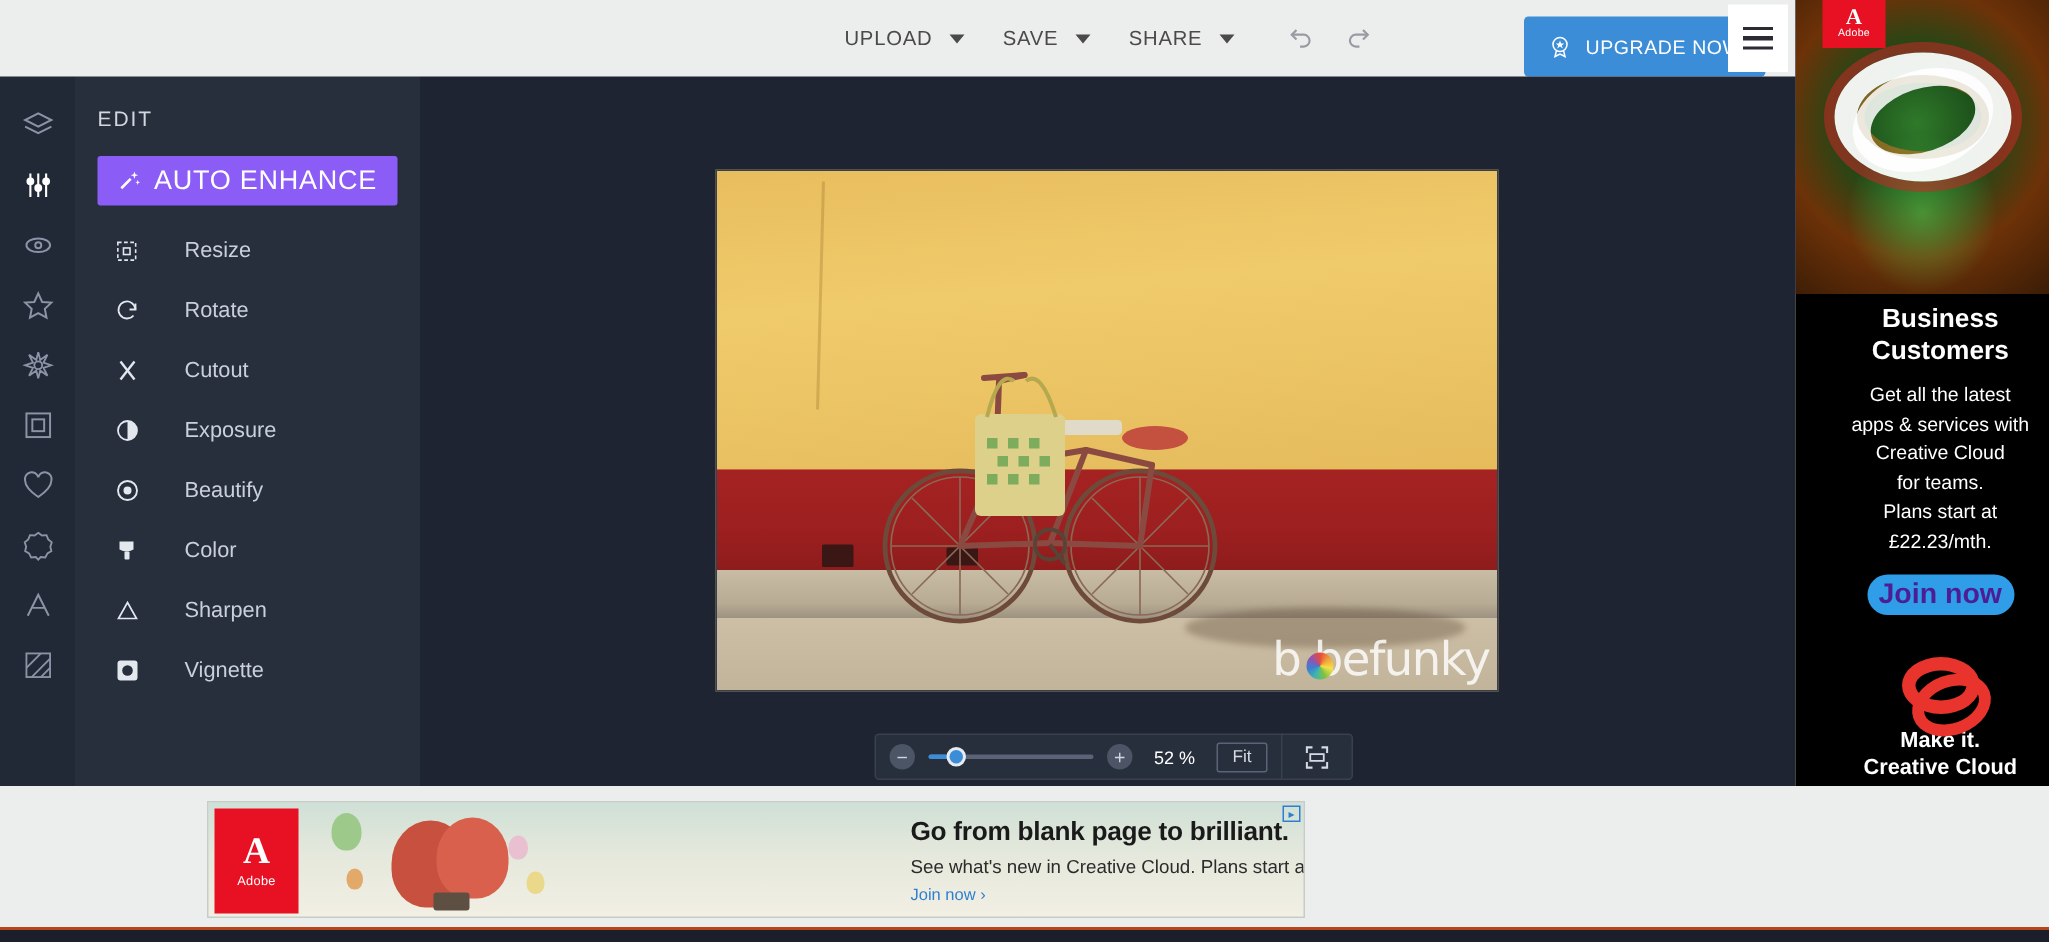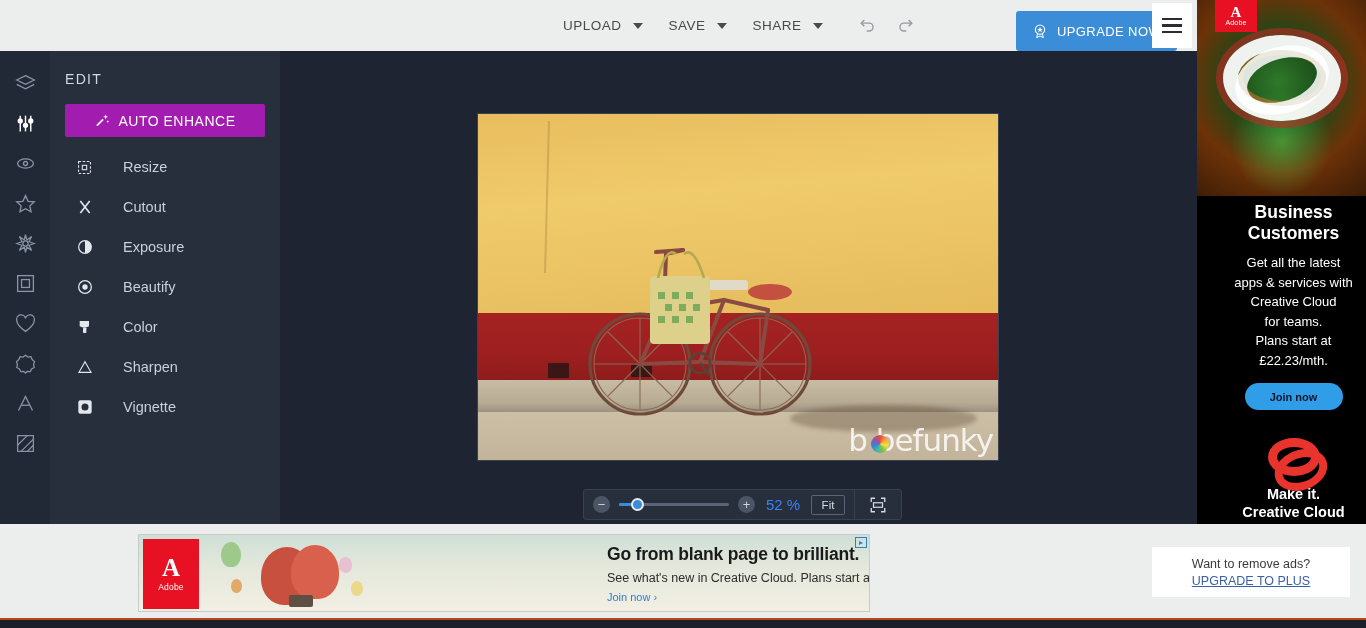--- a/index.html
+++ b/index.html
@@ -91,23 +91,23 @@
     position: absolute; left: 50px; top: 51px; width: 230px; height: 473px;
     background: #272e3c;
     overflow: hidden;
   }
   .panel-title {
     color: #d2d7e0; font-size: 14px; letter-spacing: 1.3px;
     padding: 20px 0 0 15px;
   }
   .auto-enhance {
     margin: 17px 15px 0 15px; height: 33px; width: 200px;
-    background: #a21caf; color:#fff; border:none; border-radius:2px; cursor:pointer;
+    background: #8b5cf6; color:#fff; border:none; border-radius:2px; cursor:pointer;
     display:flex; align-items:center; justify-content:center; gap:9px;
-    font-size: 14px; letter-spacing: .5px;
+    font-size: 18px; letter-spacing: .5px;
   }
   .panel-list { margin-top: 10px; }
   .panel-row {
     height: 40px; display:flex; align-items:center; gap: 30px;
     padding-left: 26px; color:#c9cfdb; font-size:14.5px; cursor:pointer;
   }
   .panel-row .ico { width:17px; height:17px; display:flex; align-items:center; justify-content:center; color:#e3e7ee; }
 
   
   .canvas {
@@ -150,21 +150,21 @@
     display:flex; align-items:center; padding: 0 9px; gap: 9px;
   }
   .circ-btn {
     width:17px;height:17px;border-radius:50%;background:#4c5565;border:none;cursor:pointer;
     color:#cfd5e0; font-size:13px; line-height:15px; display:flex;align-items:center;justify-content:center;
   }
   .track { position:relative; width:110px; height:3px; background:#5b6477; border-radius:2px; cursor:pointer; }
   .track-fill { position:absolute; left:0; top:0; height:3px; width:15%; background:#3c8dd8; border-radius:2px; }
   .knob { position:absolute; left:11%; top:-5px; width:13px;height:13px;border-radius:50%;
     background:#3c8dd8; border:2.5px solid #e7eaf0; cursor:pointer; }
-  .zoom-val { color:#3b82f6; font-size:15px; min-width:38px; text-align:center; }
+  .zoom-val { color:#ffffff; font-size:12px; min-width:38px; text-align:center; }
   .fit-btn { width:34px;height:20px;border:1px solid #5b6477;background:transparent;color:#d6dae3;
     font-size:11.5px; cursor:pointer; border-radius:2px; }
   .zb-sep { width:1px; height:31px; background:#39414f; }
   .expand-btn { width:28px;height:22px; background:transparent;border:none;cursor:pointer;
     display:flex;align-items:center;justify-content:center; }
 
   
   .right-ad {
     position: absolute; left: 1197px; top: 0; width: 169px; height: 535px;
     background: #000; overflow:hidden; cursor:pointer;
@@ -188,21 +188,21 @@
     position:absolute; left:18px; top:0; width:42px; height:32px; background:#e81123;
     display:flex; flex-direction:column; align-items:center; justify-content:center; z-index:3;
   }
   .adobe-a { color:#fff; font-size:15px; font-weight:bold; line-height:13px; font-family:"Liberation Serif",serif; }
   .adobe-t { color:#fff; font-size:7px; letter-spacing:.2px; }
   .ad-body { position:absolute; left:12px; top:196px; width:100%; padding: 6px 9px 0; text-align:center; }
   .ad-h1 { color:#fff; font-size:17.5px; font-weight:bold; line-height:21px; }
   .ad-p { color:#fff; font-size:13px; line-height:19.5px; margin-top:9px; }
   .ad-join {
     display:block; margin: 13px auto 0; width:98px; height:27px; border-radius:14px;
-    background:#2f9de8; color:#0f172a; border:none; cursor:pointer; font-size:11px; font-weight:bold;
+    background:#2f9de8; color:#4c1d95; border:none; cursor:pointer; font-size:19px; font-weight:bold;
   }
   .cc-small {
     width:52px;height:38px;margin:28px auto 0; border-radius:50%;
     border:9px solid #e8342c; position:relative;
   }
   .cc-small::after{ content:""; position:absolute; left:-3px; top:3px; width:38px;height:24px;
     border-radius:50%; border:8px solid #e8342c; transform:rotate(-20deg); }
   .ad-foot { color:#fff; font-size:14.5px; font-weight:bold; text-align:center; margin-top:9px; line-height:18px; }
 
   
@@ -370,20 +370,29 @@
 
     <div class="panel-list">
       <div class="panel-row">
         <span class="ico">
           <svg width="15" height="15" viewBox="0 0 24 24" fill="none" stroke="currentColor" stroke-width="1.7" stroke-dasharray="4 2.6">
               <rect x="2.5" y="2.5" width="19" height="19"></rect>
               <rect x="8.5" y="8.5" width="7" height="7" stroke-dasharray="0"></rect>
             </svg>
         </span>
         <span>Resize</span>
+      </div>
+      <div class="panel-row">
+        <span class="ico">
+          <svg width="16" height="16" viewBox="0 0 24 24" fill="none" stroke="currentColor" stroke-width="1.8">
+              <path d="M20 5 V11 H14"></path>
+              <path d="M20 11 A8.5 8.5 0 1 0 18 17"></path>
+            </svg>
+        </span>
+        <span>Rotate</span>
       </div>
       <div class="panel-row">
         <span class="ico">
           <svg width="16" height="16" viewBox="0 0 24 24" fill="none" stroke="currentColor" stroke-width="2.4">
               <line x1="5" y1="3" x2="19" y2="21"></line>
               <line x1="19" y1="3" x2="5" y2="21"></line>
             </svg>
         </span>
         <span>Cutout</span>
       </div>
@@ -578,20 +587,16 @@
     <div class="balloon b6"></div>
     <div class="basket"></div>
     <div class="banner-txt">
       <div class="banner-h">Go from blank page to brilliant.</div>
       <div class="banner-s">See what's new in Creative Cloud. Plans start at £8.57/mo.</div>
       <div class="banner-j">Join now ›</div>
     </div>
     <div class="ad-choices">▸</div>
   </div>
 
-  <div class="remove-ads">
-    <div class="ra-q">Want to remove ads?</div>
-    <div class="ra-l">UPGRADE TO PLUS</div>
-  </div>
 
   <div class="browser-frame-bottom"></div>
   <div class="browser-frame-bottom-inner"></div>
 </div>
 
 </body></html>

